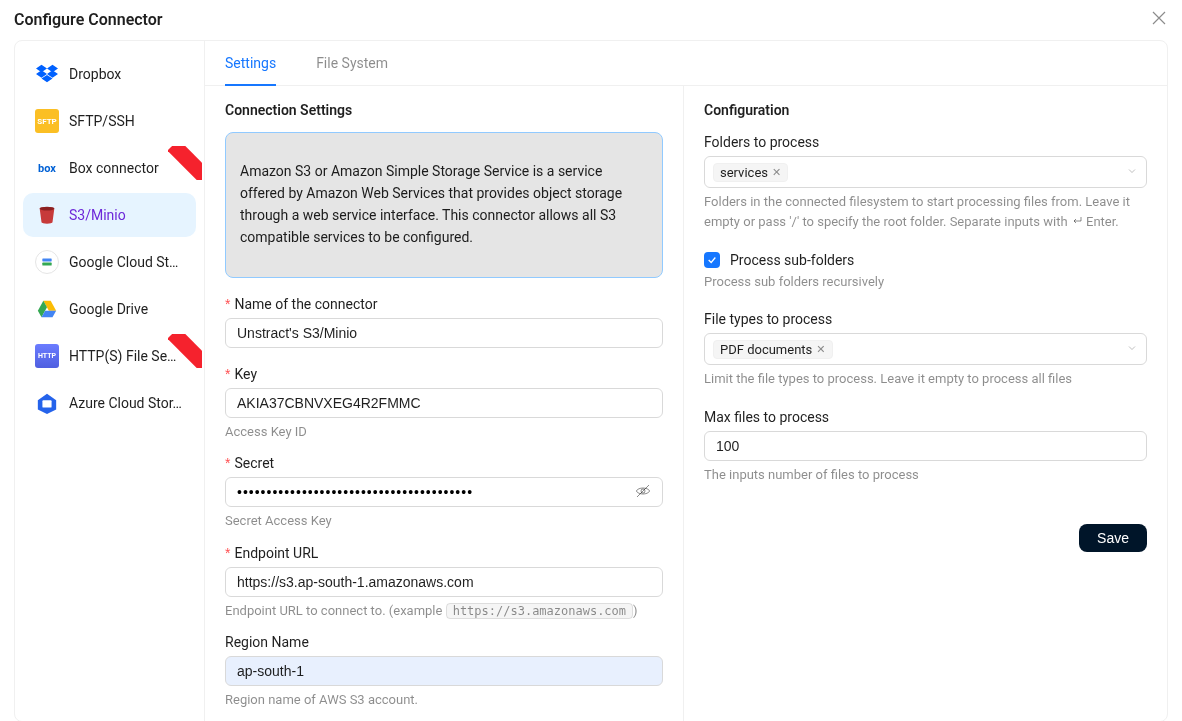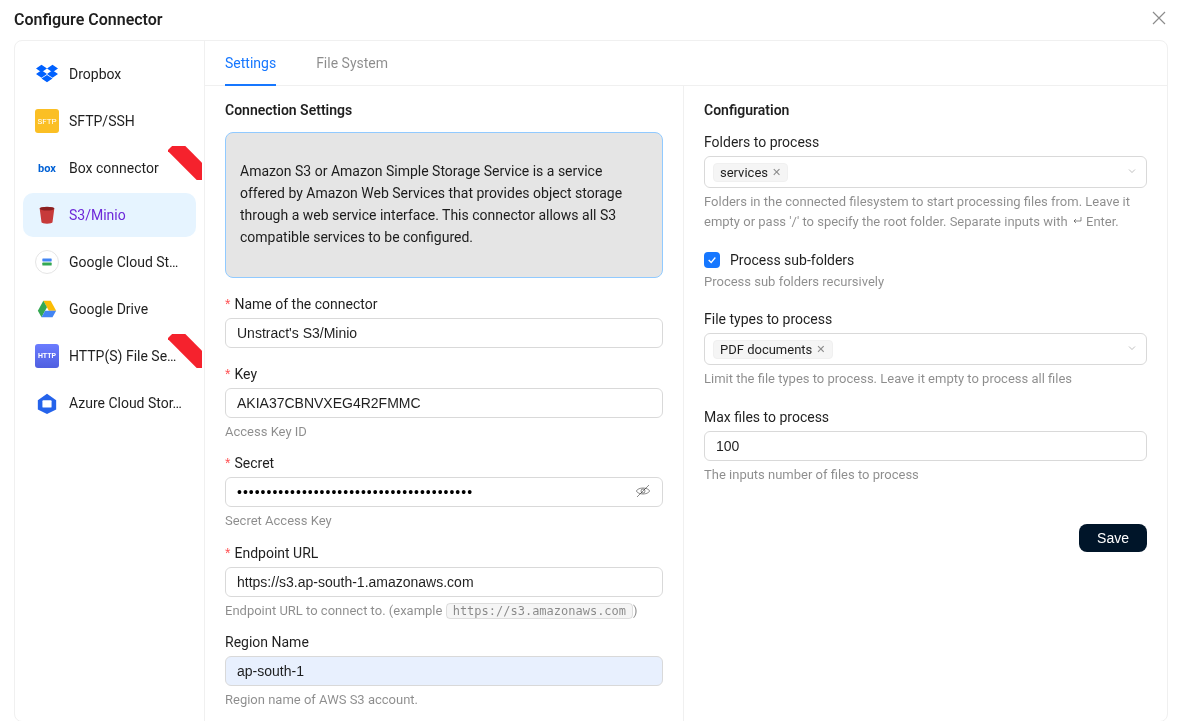--- a/index.html
+++ b/index.html
@@ -295,21 +295,21 @@
     <div class="sidebar">
       <div class="sidebar-item">
         <span class="connector-icon">
           <svg width="22" height="22" viewBox="0 0 24 24" fill="#0061ff">
               <path d="M6 2 L12 6 L6 10 L0 6 Z M12 6 L18 2 L24 6 L18 10 Z M0 12 L6 8 L12 12 L6 16 Z M12 12 L18 8 L24 12 L18 16 Z M6 17 L12 13 L18 17 L12 21 Z"></path>
             </svg>
         </span>
         <span class="label">Dropbox</span>
       </div>
       <div class="sidebar-item">
-        <span class="connector-icon" style="background:#fbbf24;color:#fff;font-size:8px;font-weight:400;border-radius:3px;">SFTP</span>
+        <span class="connector-icon" style="background:#fbbf24;color:#fff;font-size:8px;font-weight:700;border-radius:3px;">SFTP</span>
         <span class="label">SFTP/SSH</span>
       </div>
       <div class="sidebar-item">
         <span class="connector-icon" style="color:#0061d5;font-size:11px;font-weight:700;">box</span>
         <span class="label">Box connector</span>
         <span class="ribbon"></span>
       </div>
       <div class="sidebar-item active">
         <span class="connector-icon">
           <svg width="22" height="22" viewBox="0 0 24 24" fill="#c73a3a">

